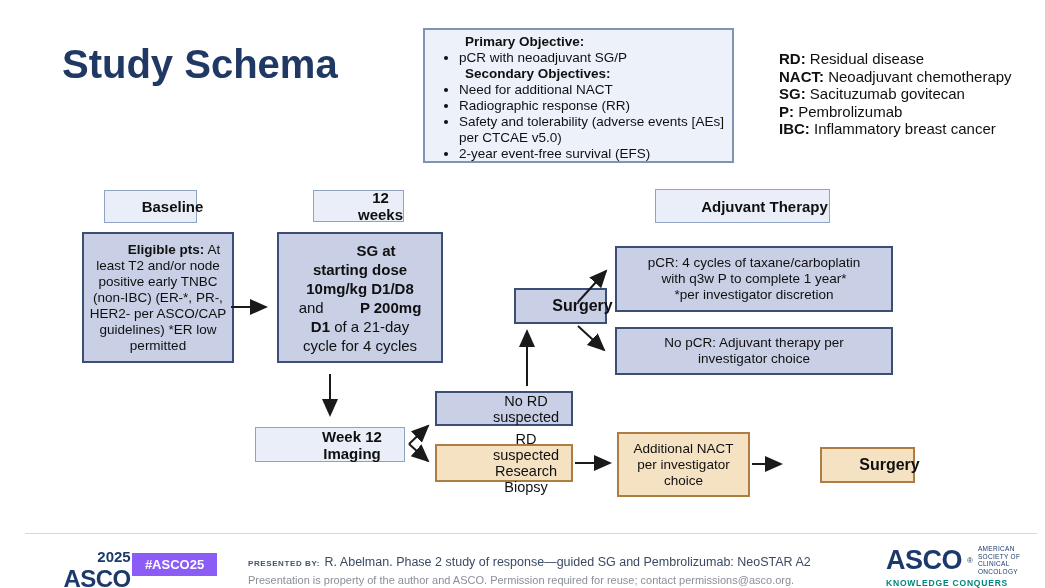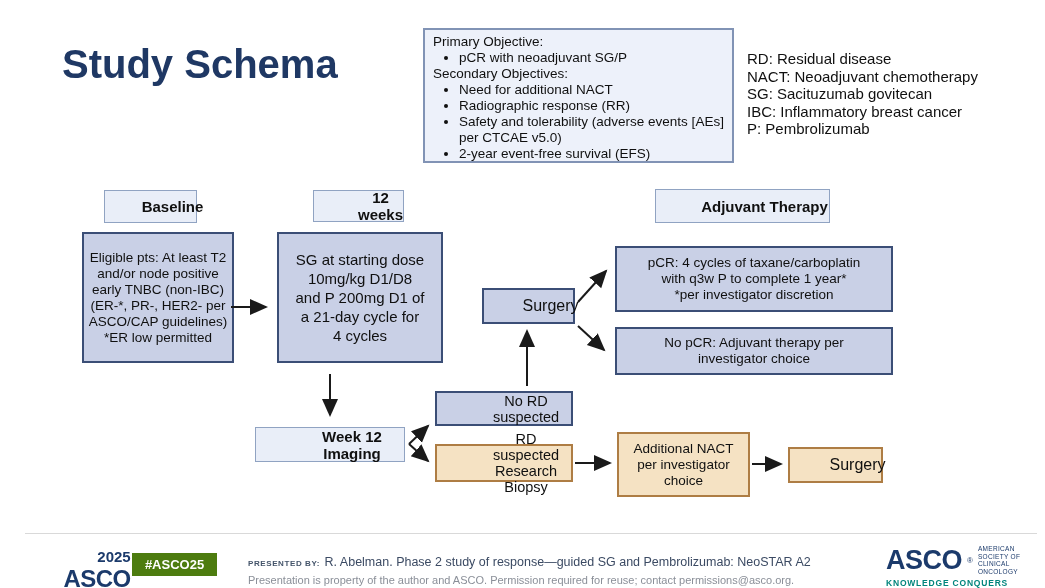--- a/index.html
+++ b/index.html
@@ -4,34 +4,34 @@
 <style>
   html,body{margin:0;padding:0;background:#fff;}
   .slide{position:relative;width:1045px;height:588px;background:#ffffff;
          font-family:"Liberation Sans",sans-serif;overflow:hidden;color:#101010;}
   .abs{position:absolute;box-sizing:border-box;}
   .flowbox{display:flex;flex-direction:column;align-items:center;justify-content:center;
            text-align:center;color:#101010;padding-left:44px;}
   .lav{background:#C9D0E6;border:2px solid #3B4E76;}
   .hdr{background:#E9EEF8;border:1.5px solid #90A3C2;font-weight:700;}
   .tan{background:#F5E2C3;border:2px solid #AE7D44;}
-  .b{font-weight:400;}
+  .b{font-weight:700;margin-left:32px;}
   .title{font-size:40px;font-weight:700;color:#1F3864;letter-spacing:0px;}
   .obj{background:#EDF1FA;border:2px solid #8193B5;font-size:13.5px;line-height:16px;
        padding:4px 8px;color:#101010;}
   .obj ul{margin:0;padding-left:26px;list-style:disc;}
   .abbr{font-size:15px;line-height:17.6px;color:#101010;}
   .arrowsvg{position:absolute;left:0;top:0;pointer-events:none;}
   
   .footline{position:absolute;left:25px;right:8px;top:533px;border-top:1px solid #D9D9D9;}
   .logo-left .row1{display:flex;align-items:flex-end;gap:4px;flex-direction:column;}
   .logo-left .year{font-size:15px;font-weight:700;color:#1B3A6B;}
   .logo-left .asco{font-size:24px;font-weight:800;color:#1B3A6B;line-height:20px;letter-spacing:-0.5px;}
   .logo-left .sub{font-size:9.5px;color:#2E9C8C;letter-spacing:1.4px;margin-top:18px;}
-  .badge{background:#4d7c0f;color:#fff;font-weight:700;font-size:13px;
+  .badge{background:#8b5cf6;color:#fff;font-weight:700;font-size:13px;
          display:flex;align-items:center;justify-content:center;}
   .preslabel{font-size:8px;font-weight:700;letter-spacing:0.6px;color:#44546A;}
   .prestext{font-size:12.5px;color:#3B4A63;}
   .disclaimer{font-size:11px;color:#8A8F98;}
   .logo-right .row1{display:flex;align-items:center;gap:5px;}
   .logo-right .asco{font-size:27px;font-weight:800;color:#1B3A6B;line-height:24px;letter-spacing:-0.5px;}
   .logo-right .reg{font-size:8px;color:#1B3A6B;vertical-align:top;}
   .logo-right .org{font-size:6.5px;color:#1B3A6B;line-height:7.5px;letter-spacing:0.3px;}
   .logo-right .tag{font-size:8.5px;font-weight:700;color:#00857C;letter-spacing:0.8px;margin-top:3px;text-align:left;}
 </style>
@@ -53,22 +53,22 @@
       <li>Radiographic response (RR)</li>
       <li>Safety and tolerability (adverse events [AEs] per CTCAE v5.0)</li>
       <li>2-year event-free survival (EFS)</li>
     </ul>
   </div>
 
   <div class="abs abbr" style="left:747px;top:50px;width:295px;">
     <div><span class="b">RD:</span><span> Residual disease</span></div>
     <div><span class="b">NACT:</span><span> Neoadjuvant chemotherapy</span></div>
     <div><span class="b">SG:</span><span> Sacituzumab govitecan</span></div>
+    <div><span class="b">P:</span><span> Pembrolizumab</span></div>
     <div><span class="b">IBC:</span><span> Inflammatory breast cancer</span></div>
-    <div><span class="b">P:</span><span> Pembrolizumab</span></div>
   </div>
 
   <div class="abs flowbox hdr" style="left:104px;top:190px;width:93px;height:33px;font-size:15px;">Baseline</div>
   <div class="abs flowbox hdr" style="left:313px;top:190px;width:91px;height:32px;font-size:15px;">12 weeks</div>
   <div class="abs flowbox hdr" style="left:655px;top:189px;width:175px;height:34px;font-size:15px;">Adjuvant Therapy</div>
 
   <div class="abs flowbox lav" style="left:82px;top:232px;width:152px;height:131px;font-size:13.5px;line-height:16px;padding:2px;">
     <div><span class="b">Eligible pts:</span><span> At least T2 and/or node positive early TNBC (non-IBC) (ER-*, PR-, HER2- per ASCO/CAP guidelines) *ER low permitted</span></div>
   </div>
 

